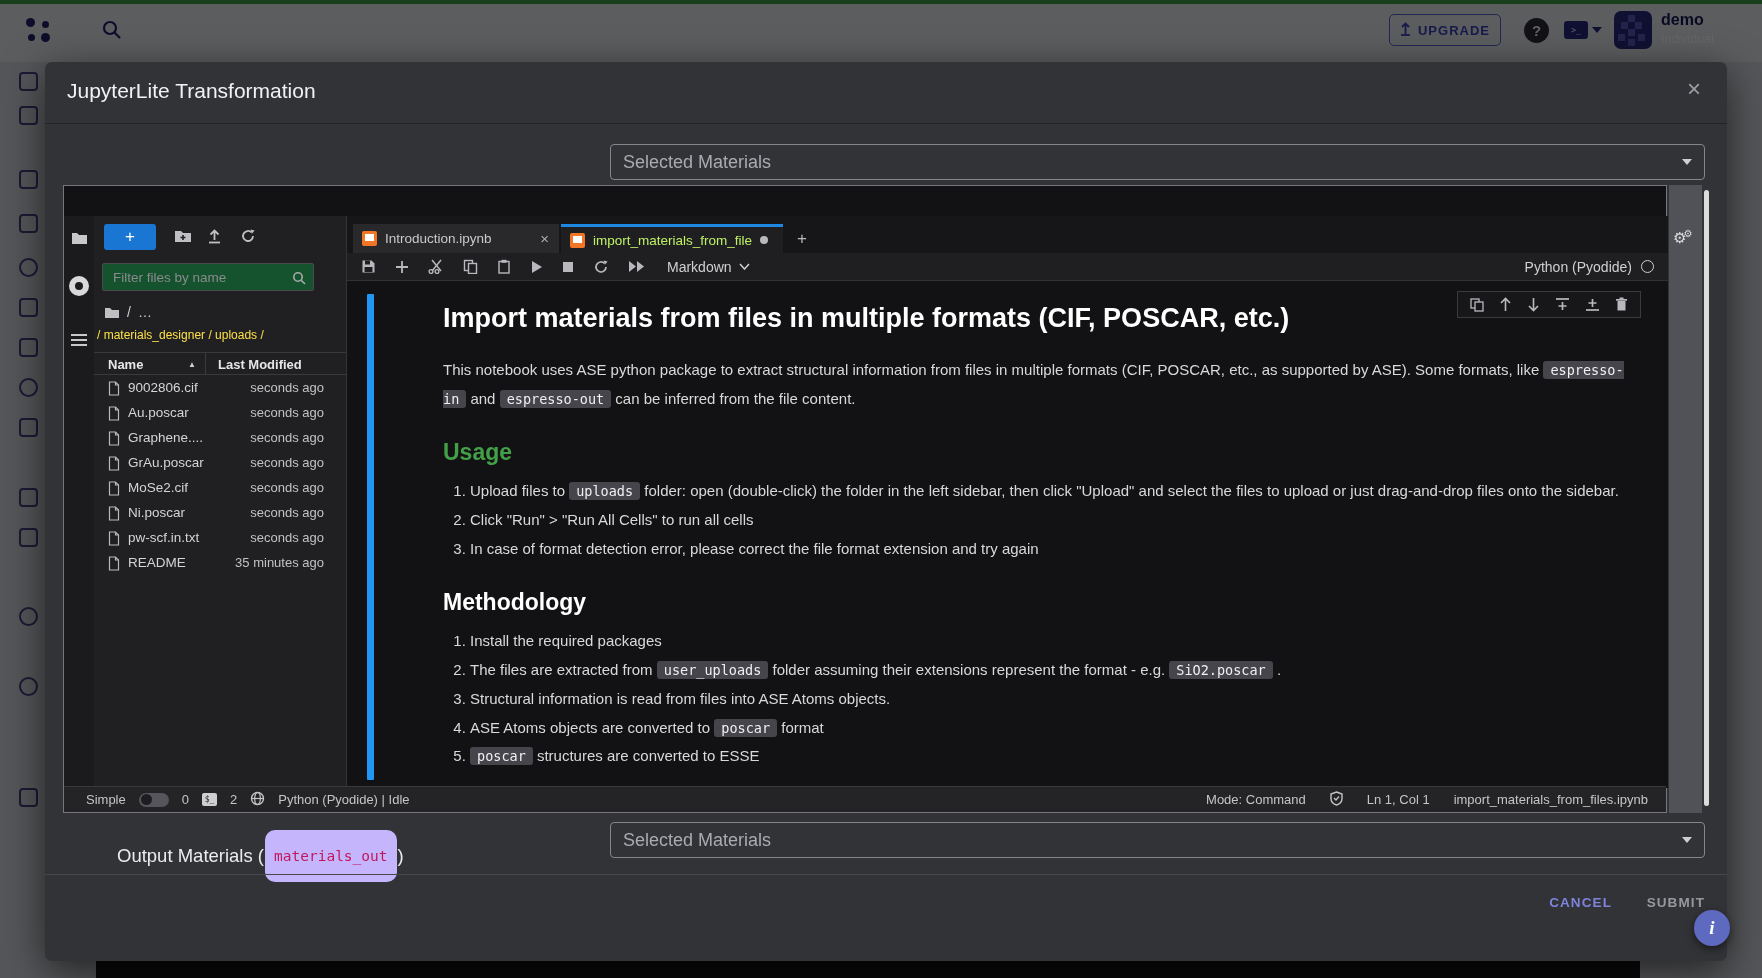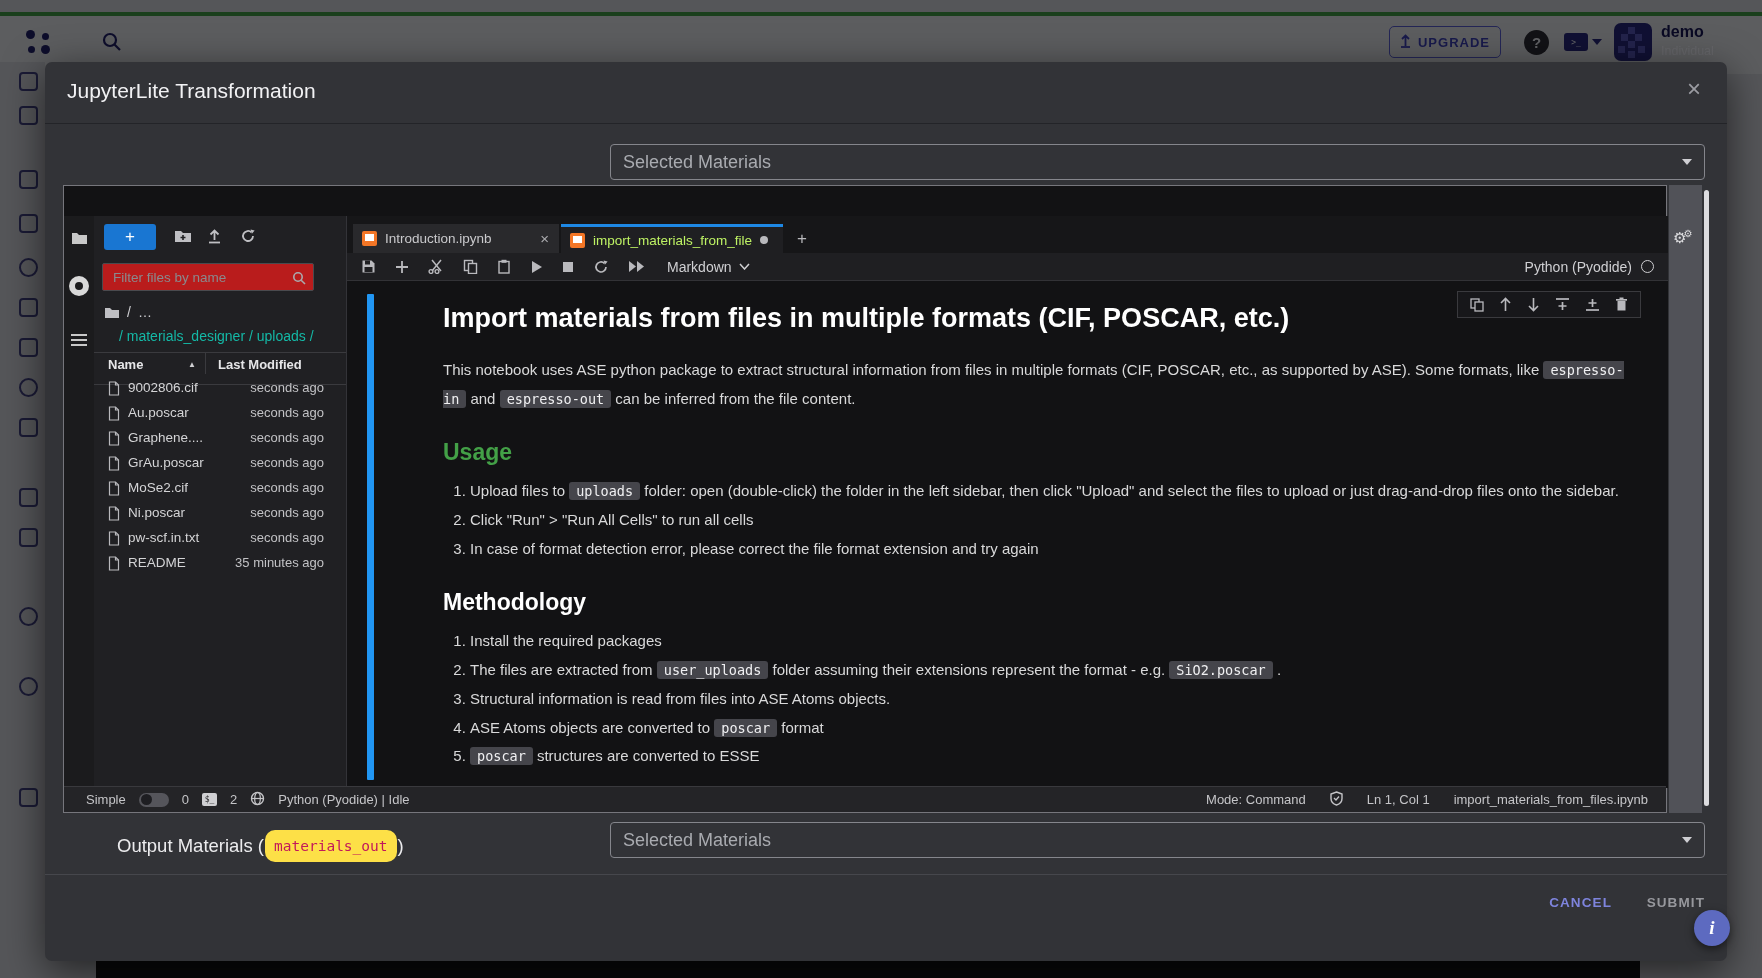--- a/index.html
+++ b/index.html
@@ -1,21 +1,21 @@
 <!DOCTYPE html>
 <html><head>
 <meta charset="utf-8">
 <style>
   * { margin:0; padding:0; box-sizing:border-box; }
   html,body { background:#0c0c0e; }
   body { font-family:"Liberation Sans", sans-serif; }
   .screen { position:relative; width:1762px; height:978px; overflow:hidden; background:#b2b4ba; }
 
   
-  .topbar { position:absolute; left:0; top:12px; width:1762px; height:62px; background:#c0c2c7; }
+  .topbar { position:absolute; left:0; top:0; width:1762px; height:62px; background:#c0c2c7; }
   .topbar-green { position:absolute; left:0; top:0; width:1762px; height:4px; background:#37853c; }
   .brand-logo { position:absolute; left:24px; top:16px; width:30px; height:30px; }
   .brand-logo i { position:absolute; width:9px; height:9px; border-radius:50%; background:#1d1d5a; }
   .search-top { position:absolute; left:100px; top:18px; }
   .upgrade-btn { position:absolute; left:1389px; top:14px; width:112px; height:32px; border:1px solid #4d51b5; border-radius:5px; color:#34389e; font-size:13px; font-weight:bold; letter-spacing:1px; display:flex; align-items:center; justify-content:center; gap:7px; }
   .help-circle { position:absolute; left:1524px; top:18px; width:25px; height:25px; border-radius:50%; background:#26262e; color:#c9cad1; font-size:15px; font-weight:bold; display:flex; align-items:center; justify-content:center; }
   .term-ctrl { position:absolute; left:1564px; top:21px; display:flex; align-items:center; gap:4px; }
   .term-box { width:24px; height:18px; border-radius:3px; background:#23236b; color:#cfd0d8; font-family:"DejaVu Sans Mono",monospace; font-size:8px; display:flex; align-items:center; justify-content:center; }
   .caret-dn { width:0; height:0; border-left:5px solid transparent; border-right:5px solid transparent; border-top:6px solid #23236b; }
   .avatar { position:absolute; left:1614px; top:11px; width:38px; height:38px; border-radius:7px; background:#23236b; overflow:hidden; }
@@ -28,21 +28,21 @@
   .bottom-band { position:absolute; left:96px; top:961px; width:1544px; height:17px; background:#131316; }
 
   .overlay { position:absolute; inset:0; background:rgba(0,0,0,.52); z-index:5; }
 
   
   .modal { position:absolute; left:45px; top:62px; width:1682px; height:899px; background:#323337; border-radius:7px; z-index:10; box-shadow:0 10px 40px rgba(0,0,0,.6); }
   .modal-header { position:relative; height:62px; border-bottom:1px solid #232428; }
   .modal-title { position:absolute; left:22px; top:17px; font-size:21px; color:#f2f2f4; }
   .modal-close { position:absolute; right:26px; top:15px; font-size:24px; color:#9b9ca2; cursor:pointer; line-height:1; }
   .io-label { position:absolute; left:32px; font-size:18.5px; color:#ececee; display:flex; align-items:center;margin-left:40px; }
-  .chip-pink { font-family:"DejaVu Sans Mono",monospace; font-size:14.5px; color:#c2185b; background:#fde047; border-radius:10px; padding:8px 9px; margin:0 1px; }
+  .chip-pink { font-family:"DejaVu Sans Mono",monospace; font-size:14.5px; color:#c2185b; background:#c4b5fd; border-radius:10px; padding:18px 9px; margin:0 1px; }
   .dropdown { position:absolute; left:565px; width:1095px; height:36px; border:1px solid #85868c; border-radius:4px; display:flex; align-items:center; }
   .dd-label { margin-left:12px; font-size:18px; color:#a9abb0; }
   .dd-caret { position:absolute; right:12px; width:0; height:0; border-left:5px solid transparent; border-right:5px solid transparent; border-top:6px solid #cfcfd3; }
   .gear-strip { position:absolute; left:1624px; top:123px; width:33px; height:628px; background:#515258; }
   .gears { position:absolute; left:4px; top:44px; color:#dcdcde; }
   .gears span:first-child { font-size:15px; } .gears span:last-child { font-size:10px; position:relative; left:-3px; top:-6px; }
   .modal-scrollbar { position:absolute; left:1659px; top:128px; width:5px; height:616px; background:#dcdcdf; border-radius:3px; }
   .modal-divider { position:absolute; left:0; top:812px; width:1682px; border-top:1px solid #46474c; }
   .text-btn { position:absolute; top:825px; height:30px; font-size:13.5px; font-weight:bold; letter-spacing:1.1px; background:none; border:none; cursor:pointer; }
   .btn-cancel { right:115px; color:#7e84dd; }
@@ -59,27 +59,27 @@
   .activity { position:absolute; left:0; top:0; width:30px; height:572px; background:#1b1b1d; }
   .act-folder { position:absolute; left:7px; top:15px; }
   .act-run { position:absolute; left:5px; top:60px; width:20px; height:20px; border-radius:50%; background:#d9d9d9; }
   .act-run::after { content:""; position:absolute; left:6px; top:6px; width:8px; height:8px; border-radius:50%; background:#1b1b1d; }
   .act-toc { position:absolute; left:7px; top:118px; width:16px; height:12px; border-top:2px solid #c8c8c8; border-bottom:2px solid #c8c8c8; }
   .act-toc::after { content:""; display:block; margin-top:3px; height:2px; background:#c8c8c8; }
 
   .browser { position:absolute; left:30px; top:0; width:252px; height:572px; background:#202023; }
   .fb-plus { position:absolute; left:10px; top:8px; width:52px; height:26px; background:#1976d2; border-radius:3px; color:#fff; font-size:17px; display:flex; align-items:center; justify-content:center; cursor:pointer; }
   .fb-ico { position:absolute; top:12px; }
-  .filter-box { position:absolute; left:8px; top:47px; width:212px; height:28px; background:#b91c1c; border:1px solid #4a4a4e; border-radius:2px; }
+  .filter-box { position:absolute; left:8px; top:47px; width:212px; height:28px; background:#14532d; border:1px solid #4a4a4e; border-radius:2px; }
   .filter-box input { width:180px; height:26px; background:transparent; border:none; outline:none; color:#c8c8cb; font-size:13.5px; padding-left:10px; font-family:"Liberation Sans",sans-serif; }
   .filter-box input::placeholder { color:#8a8a8e; }
   .filter-search { position:absolute; right:6px; top:6px; }
   .crumb1 { position:absolute; left:10px; top:88px; display:flex; align-items:center; gap:7px; color:#cfcfd2; font-size:14px; }
-  .crumb2 { position:absolute; left:25px; top:112px; color:#14b8a6; font-size:14px; }
-  .fb-head { position:absolute; left:0; top:136px; width:252px; height:33px; border-top:1px solid #3a3a3e; border-bottom:1px solid #3a3a3e; font-size:13px; font-weight:bold; color:#e6e6e8; }
+  .crumb2 { position:absolute; left:3px; top:112px; color:#fde047; font-size:12px; }
+  .fb-head { position:absolute; left:0; top:136px; width:252px; height:23px; border-top:1px solid #3a3a3e; border-bottom:1px solid #3a3a3e; font-size:13px; font-weight:bold; color:#e6e6e8; }
   .fb-head .col-name { position:absolute; left:14px; top:4px; }
   .fb-head .sortcaret { position:absolute; left:94px; top:7px; font-size:8px; color:#cfcfd2; }
   .fb-head .col-div { position:absolute; left:111px; top:0; height:21px; border-left:1px solid #3a3a3e; }
   .fb-head .col-mod { position:absolute; left:124px; top:4px;text-align:right; }
   .fb-rows { position:absolute; left:0; top:160px; width:252px; }
   .file-row { position:relative; height:25px; cursor:pointer; }
   .file-row .fico { position:absolute; left:14px; top:5px; }
   .file-row .fname { position:absolute; left:34px; top:4px; font-size:13.5px; color:#d4d4d6; }
   .file-row .fmod { position:absolute; right:22px; top:4px; font-size:13px; color:#c2c2c5; }
 

